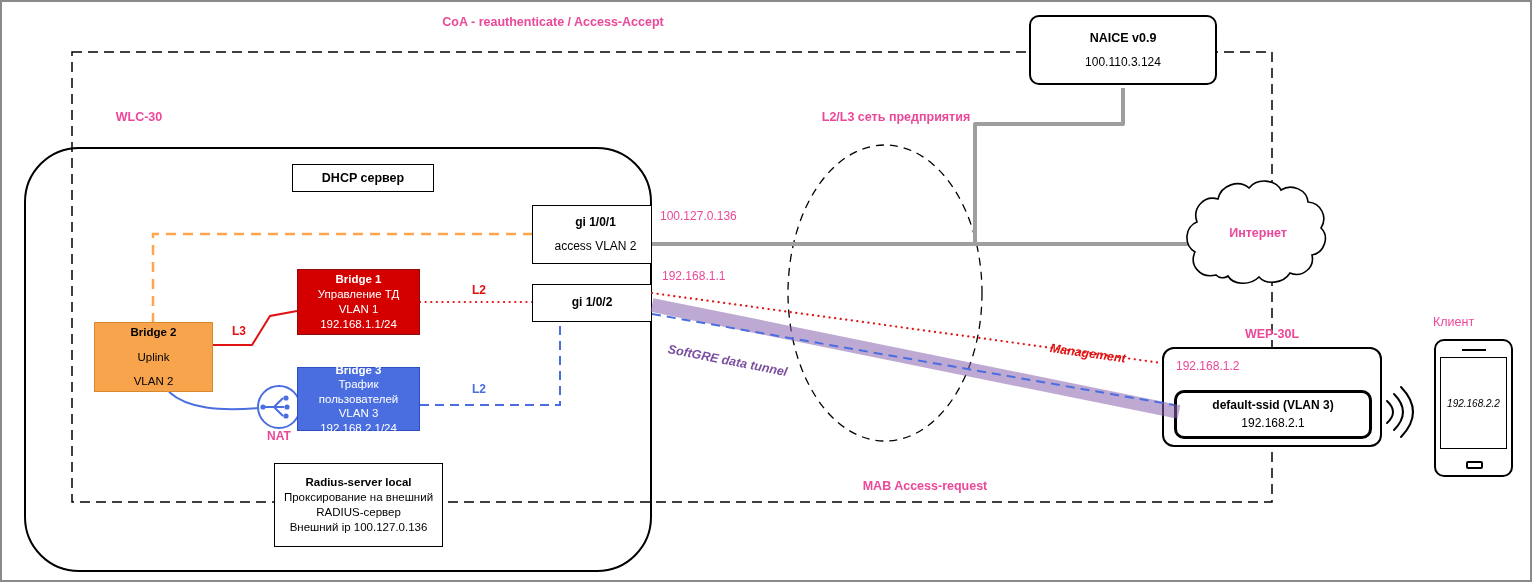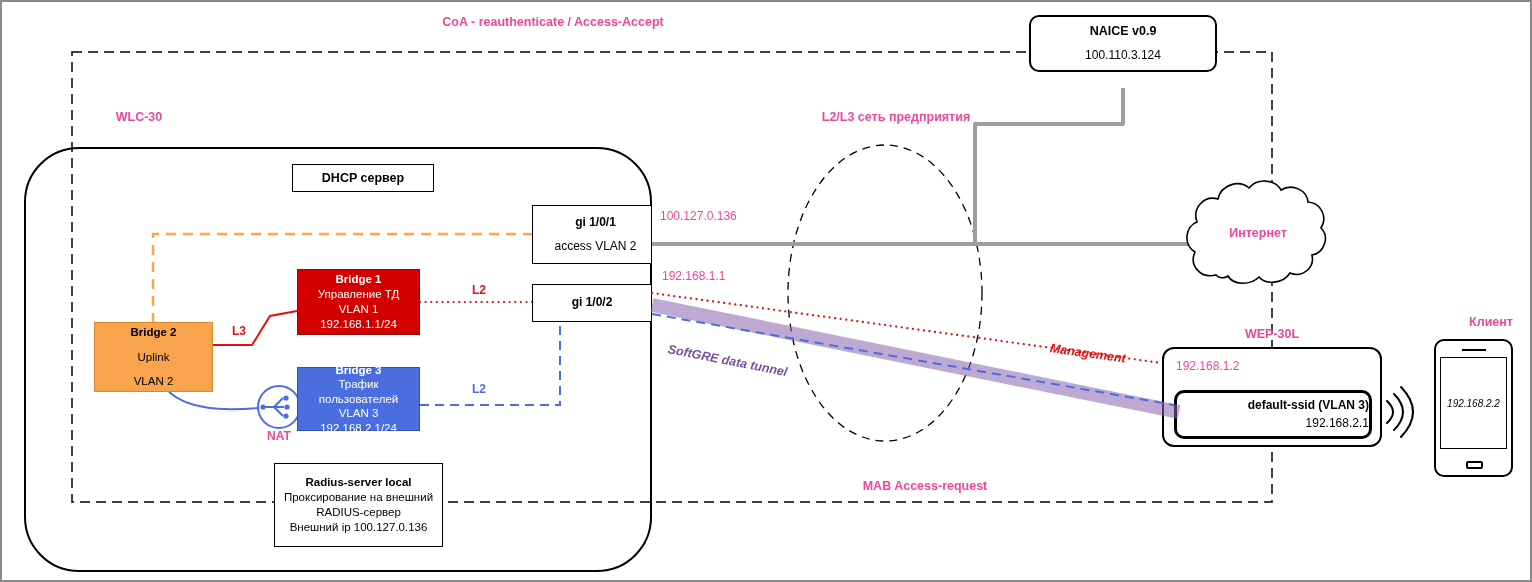--- a/index.html
+++ b/index.html
@@ -28,48 +28,48 @@
   .natc{fill:#fff;}
   .wifi path{stroke:#000;stroke-width:2;fill:none;stroke-linecap:round;}
   .band{stroke:var(--purple);stroke-width:14;opacity:0.55;}
 
   
   .node{position:absolute;background:#fff;border:1px solid #000;display:flex;flex-direction:column;
         align-items:center;justify-content:center;text-align:center;z-index:2;font-size:12px;line-height:1.3;color:#000;}
   .node span{display:block;}
   .b{font-weight:bold;}
   #wlc-box{left:22px;top:145px;width:628px;height:425px;border:2px solid #000;border-radius:55px;background:transparent;z-index:1;}
-  #naice-box{left:1027px;top:13px;width:188px;height:57px;border:2px solid #000;border-radius:10px;gap:9px;font-size:12px;}
+  #naice-box{left:1027px;top:13px;width:188px;height:70px;border:2px solid #000;border-radius:10px;gap:9px;font-size:12px;}
   #naice-box .b{font-size:12.5px;}
   #dhcp-box{left:290px;top:162px;width:142px;height:28px;font-weight:bold;font-size:12.5px;}
   #gi101-box{left:530px;top:203px;width:120px;height:59px;gap:8px;padding-left:7px;}
   #gi102-box{left:530px;top:282px;width:120px;height:38px;}
   #bridge1{left:295px;top:267px;width:123px;height:66px;background:var(--bridge1_fill);border-color:#8f0d0d;color:#fff;font-size:11.5px;line-height:1.3;}
   #bridge2{left:92px;top:320px;width:119px;height:70px;background:var(--orange_fill);border-color:#d9882e;color:#000;font-size:11.5px;gap:10px;}
   #bridge3{left:295px;top:365px;width:123px;height:64px;background:var(--blue);border-color:#2c4fc4;color:#fff;font-size:11.5px;line-height:1.26;}
   #radius-box{left:272px;top:461px;width:169px;height:84px;font-size:11.5px;line-height:1.32;}
   #wep-box{left:1160px;top:345px;width:220px;height:100px;border:2px solid #000;border-radius:12px;}
-  #ssid-box{left:1172px;top:388px;width:198px;height:49px;border:3px solid #000;border-radius:10px;z-index:3;gap:2px;align-items:flex-end;}
+  #ssid-box{left:1172px;top:388px;width:198px;height:49px;border:3px solid #000;border-radius:10px;z-index:3;gap:2px;}
   #phone{left:1432px;top:337px;width:79px;height:138px;border:2px solid #000;border-radius:10px;background:#fff;position:absolute;z-index:2;font-style:italic;}
   #phone .speaker{position:absolute;left:26px;top:8px;width:24px;height:2px;background:#000;}
   #phone .screen{position:absolute;left:4px;top:16px;width:67px;height:92px;border:1px solid #000;display:flex;align-items:center;justify-content:center;font-size:10px;}
   #phone .homebtn{position:absolute;left:30px;bottom:6px;width:17px;height:8px;border:2px solid #000;border-radius:2px;}
 
   
   .dlabel{position:absolute;font-size:12px;color:#ec4899;z-index:2;white-space:nowrap;}
   #coa-label{left:391px;top:13px;width:320px;font-weight:bold;font-size:12.5px;text-align:center;}
   #mab-label{left:828px;top:477px;width:190px;font-weight:bold;font-size:12.5px;text-align:center;}
   #enterprise-label{left:779px;top:108px;width:230px;font-weight:bold;font-size:12.5px;text-align:center;}
   #wlc-title{left:71px;top:108px;width:100px;font-weight:bold;font-size:12.5px;text-align:center;padding-left:32px;}
   #internet-label{left:1210px;top:224px;width:92px;font-weight:bold;font-size:12.5px;text-align:center;z-index:3;}
   #gi101-ip{left:658px;top:207px;}
   #gi102-ip{left:660px;top:267px;}
   #wep-ip{left:1174px;top:357px;z-index:3;}
   #wep-title{left:1220px;top:325px;width:100px;font-weight:bold;font-size:12.5px;text-align:center;}
-  #client-title{left:1431px;top:313px;width:80px;font-weight:bold;font-size:12.5px;text-align:right;}
+  #client-title{left:1431px;top:313px;width:80px;font-weight:normal;font-size:12.5px;text-align:left;}
   #nat-label{left:257px;top:427px;width:40px;font-weight:bold;text-align:center;}
   #l3-label{left:230px;top:322px;color:var(--red);font-weight:bold;}
   #l2-red-label{left:470px;top:281px;color:var(--red);font-weight:bold;}
   #l2-blue-label{left:470px;top:380px;color:var(--blue);font-weight:bold;}
   #management-label{left:1048px;top:339px;color:var(--red);font-weight:bold;font-style:italic;font-size:12.5px;
                     transform:rotate(8deg);transform-origin:left center;z-index:5;}
   #softgre-label{left:666px;top:340px;color:var(--purple_text);font-weight:bold;font-style:italic;font-size:12.5px;
                  transform:rotate(11deg);transform-origin:left center;z-index:5;}
 </style>
 </head>

